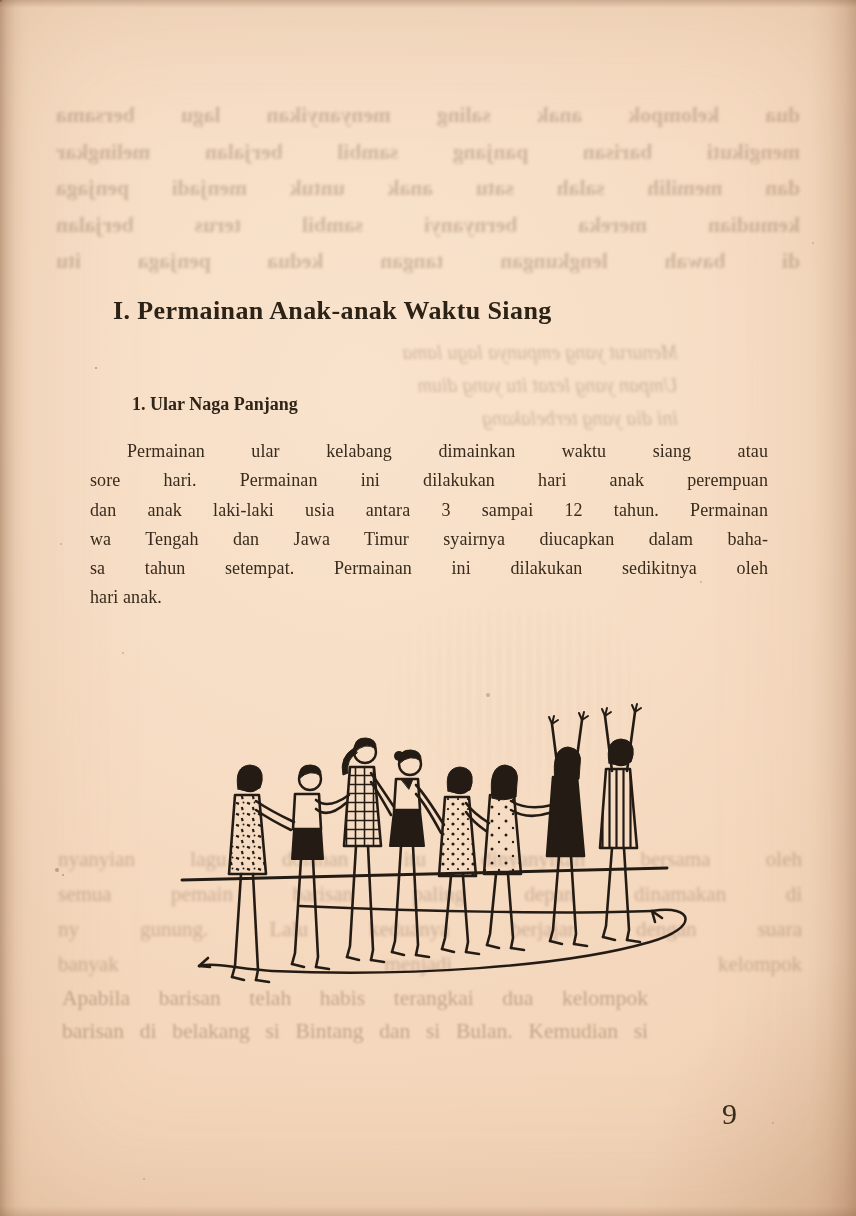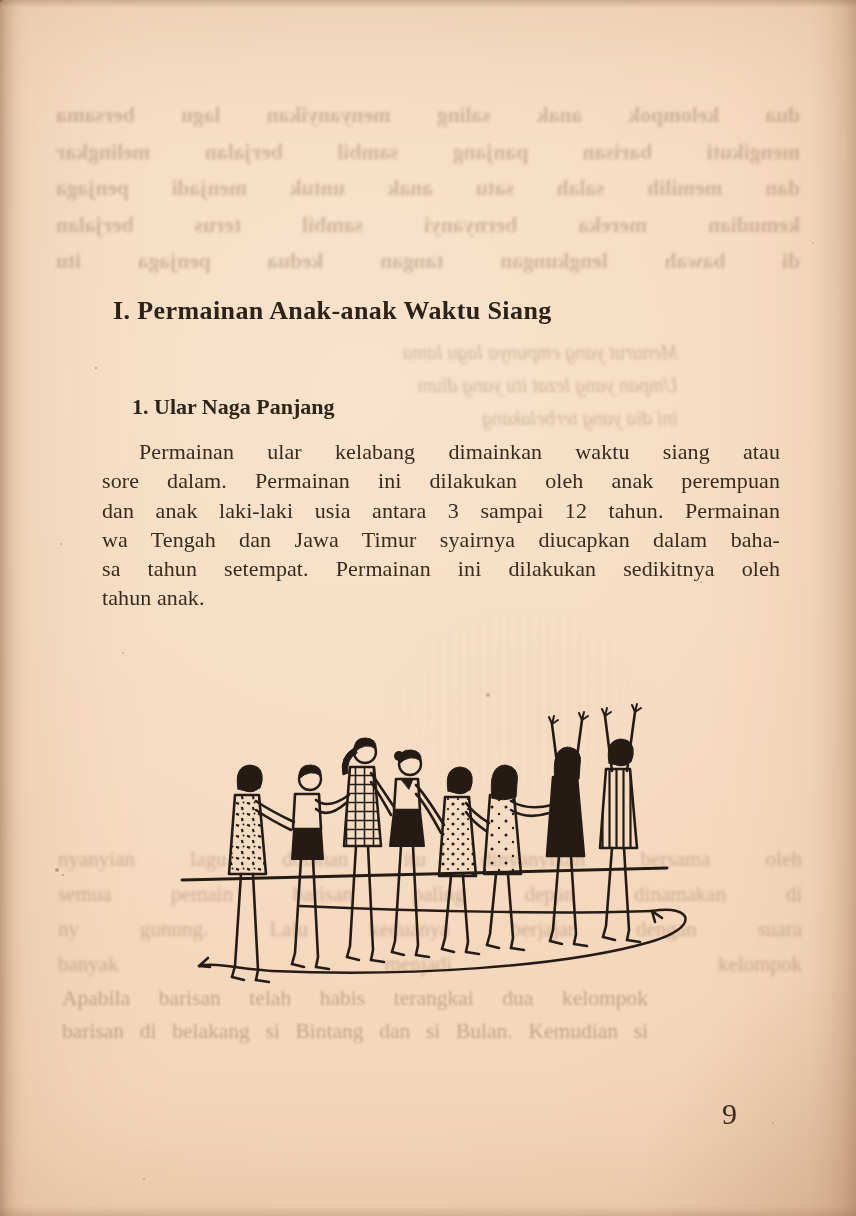--- a/index.html
+++ b/index.html
@@ -43,23 +43,23 @@
   #bleed-bottom{left:62px;top:986px;width:586px;font-size:21.5px;color:rgba(138,105,78,.46);filter:blur(1.3px);}
   #bleed-bottom .bl{height:32.5px;}
   #bleed-figure{left:388px;top:608px;width:262px;height:198px;opacity:.45;filter:blur(2px);
     background:repeating-linear-gradient(90deg, rgba(134,112,92,.22) 0 2px, rgba(134,112,92,0) 2px 10px);
     -webkit-mask-image:radial-gradient(ellipse at 50% 45%, #000 30%, transparent 78%);
     mask-image:radial-gradient(ellipse at 50% 45%, #000 30%, transparent 78%);}
   
   #chapter-heading{position:absolute;left:113px;top:296px;width:500px;
     font-size:26px;font-weight:700;color:#2c2216;letter-spacing:.4px;white-space:nowrap;}
   #section-heading{position:absolute;left:132px;top:394px;
-    font-size:22px;font-weight:700;color:#2e2417;white-space:nowrap;}
+    font-size:18px;font-weight:700;color:#2e2417;white-space:nowrap;}
   #paragraph{position:absolute;left:90px;top:437px;width:678px;
-    font-size:22px;line-height:29.3px;color:#382b1d;letter-spacing:.1px;margin-left:12px;}
+    font-size:18px;line-height:29.3px;color:#382b1d;letter-spacing:.1px;}
   #paragraph .pl{text-align:justify;text-align-last:justify;}
   #paragraph .pl:first-child{text-indent:37px;}
   #paragraph .pl:last-child{text-align-last:left;}
   #page-number{position:absolute;left:722px;top:1097px;font-size:30px;color:#33281b;}
   #drawing{position:absolute;left:180px;top:690px;width:620px;height:310px;}
 </style>
 </head>
 <body>
 
 <div id="page">
@@ -85,25 +85,25 @@
     </div>
   <div id="bleed-bottom" class="bleed">
       <div class="bl">Apabila barisan telah habis terangkai dua kelompok</div>
       <div class="bl">barisan di belakang si Bintang dan si Bulan. Kemudian si</div>
     </div>
 
   <div id="chapter-heading">I. Permainan Anak-anak Waktu Siang</div>
   <div id="section-heading">1. Ular Naga Panjang</div>
   <div id="paragraph">
       <div class="pl">Permainan ular kelabang dimainkan waktu siang atau</div>
-      <div class="pl">sore dalam. Permainan ini dilakukan oleh anak perempuan</div>
+      <div class="pl">sore hari. Permainan ini dilakukan hari anak perempuan</div>
       <div class="pl">dan anak laki-laki usia antara 3 sampai 12 tahun. Permainan</div>
       <div class="pl">wa Tengah dan Jawa Timur syairnya diucapkan dalam baha-</div>
       <div class="pl">sa tahun setempat. Permainan ini dilakukan sedikitnya oleh</div>
-      <div class="pl">tahun anak.</div>
+      <div class="pl">hari anak.</div>
     </div>
 
   <svg id="drawing" viewBox="0 0 620 310" role="img" aria-label="Ink line drawing of eight children standing in a queue, each holding the child in front; the two children at the right raise their arms to form an arch, and a curved arrow loops around their feet">
       <defs>
         <pattern id="pat-speckle" width="11" height="11" patternUnits="userSpaceOnUse">
           <rect x="1" y="2" width="3.2" height="2.2" fill="#241c14" transform="rotate(20 2 3)"></rect>
           <rect x="6" y="7" width="2.2" height="3.2" fill="#241c14" transform="rotate(-15 7 8)"></rect>
           <circle cx="8.5" cy="2.5" r="1" fill="#241c14"></circle>
         </pattern>
         <pattern id="pat-check" width="9" height="9" patternUnits="userSpaceOnUse">

